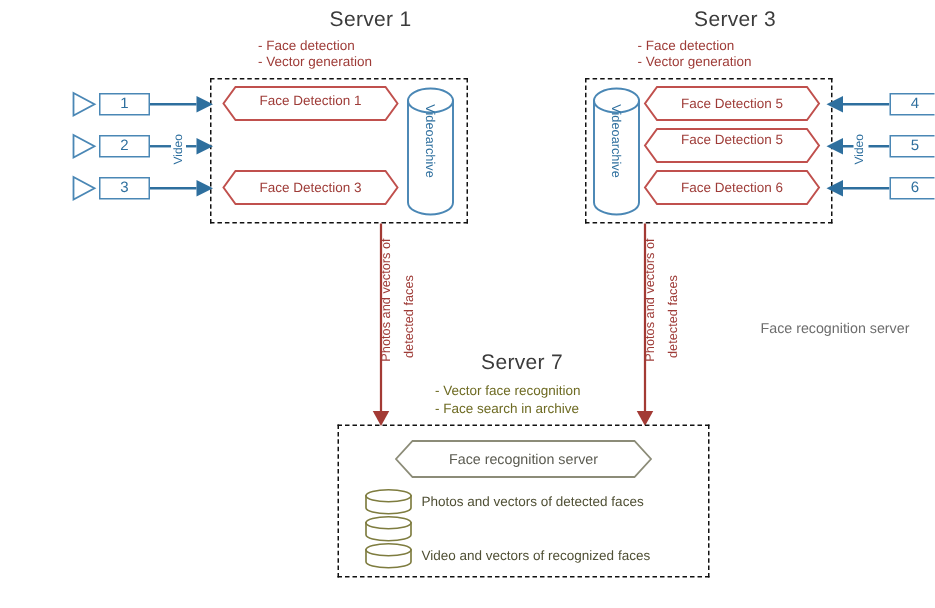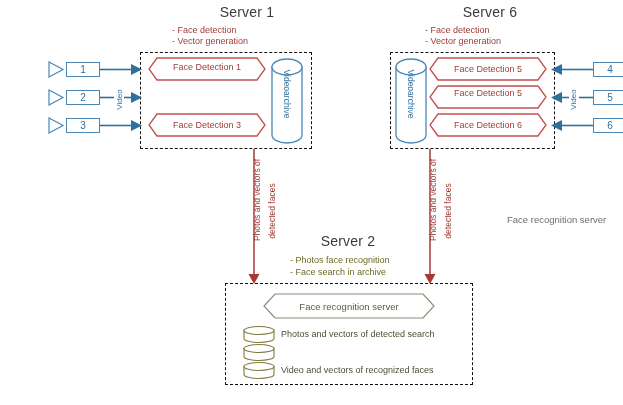--- a/index.html
+++ b/index.html
@@ -104,21 +104,21 @@
   <div class="abs camrect" style="left:31px;top:118px;width:34px;height:15px;">
     <span class="camnum">3</span>
   </div>
   <div class="abs" style="left:65px;top:118px;">
     <svg width="42" height="15" viewBox="0 0 42 15">
       <line x1="0" y1="7.5" x2="31" y2="7.5" stroke="#2E6F9E" stroke-width="1.6"></line>
       <polygon points="31,2 42,7.5 31,13" fill="#2E6F9E"></polygon>
     </svg>
   </div>
 
-  <div class="abs srv-title" style="left:395px;top:4px;width:120px;">Server 6</div>
+  <div class="abs srv-title" style="left:395px;top:4px;width:120px;">Server 3</div>
   <div class="abs bullet-red" style="left:390px;top:25px;">- Face detection</div>
   <div class="abs bullet-red" style="left:390px;top:36px;">- Vector generation</div>
 
   <div class="abs dashbox" style="left:355px;top:52px;width:165px;height:97px;"></div>
 
   <div class="abs" style="left:360px;top:58px;">
     <svg width="32" height="86" viewBox="0 0 32 86">
       <path d="M1,9 L1,77 A15,8 0 0 0 31,77 L31,9 Z" fill="#ffffff" stroke="#4A87B5" stroke-width="1.3"></path>
       <ellipse cx="16" cy="9" rx="15" ry="8" fill="#ffffff" stroke="#4A87B5" stroke-width="1.3"></ellipse>
     </svg>
@@ -204,40 +204,40 @@
     <svg width="14" height="135" viewBox="0 0 14 135">
       <line x1="7" y1="0" x2="7" y2="125" stroke="#A33A34" stroke-width="1.5"></line>
       <polygon points="1.5,125 12.5,125 7,135" fill="#A33A34"></polygon>
     </svg>
   </div>
   <div class="abs vflow" style="left:351px;top:195px;width:94px;text-align:center;transform:rotate(-90deg);">Photos and vectors of</div>
   <div class="abs vflow" style="left:366px;top:206px;width:94px;text-align:center;transform:rotate(-90deg);">detected faces</div>
 
   <div class="abs frs-note" style="left:472px;top:214px;">Face recognition server</div>
 
-  <div class="abs srv-title" style="left:253px;top:233px;width:120px;">Server 2</div>
-  <div class="abs bullet-olive" style="left:255px;top:255px;">- Photos face recognition</div>
+  <div class="abs srv-title" style="left:253px;top:233px;width:120px;">Server 7</div>
+  <div class="abs bullet-olive" style="left:255px;top:255px;">- Vector face recognition</div>
   <div class="abs bullet-olive" style="left:255px;top:267px;">- Face search in archive</div>
 
   <div class="abs dashbox" style="left:190px;top:283px;width:248px;height:102px;"></div>
 
   <div class="abs" style="left:228px;top:293px;">
     <svg width="172" height="26" viewBox="0 0 172 26">
       <polygon points="12,1 160,1 171,13 160,25 12,25 1,13" fill="#ffffff" stroke="#8C8C78" stroke-width="1.2"></polygon>
     </svg>
     <div class="abs hexlabel-olive" style="left:0;top:0;width:172px;height:26px;display:flex;align-items:center;justify-content:center;">Face recognition server</div>
   </div>
 
   <div class="abs" style="left:208px;top:326px;">
     <svg width="32" height="17" viewBox="0 0 32 17">
       <path d="M1,4.5 L1,12.5 A15,4 0 0 0 31,12.5 L31,4.5 Z" fill="#ffffff" stroke="#7E7C3F" stroke-width="1.1"></path>
       <ellipse cx="16" cy="4.5" rx="15" ry="4" fill="#ffffff" stroke="#7E7C3F" stroke-width="1.1"></ellipse>
     </svg>
   </div>
-  <div class="abs dblabel" style="left:246px;top:329px;">Photos and vectors of detected search</div>
+  <div class="abs dblabel" style="left:246px;top:329px;">Photos and vectors of detected faces</div>
 
   <div class="abs" style="left:208px;top:344px;">
     <svg width="32" height="17" viewBox="0 0 32 17">
       <path d="M1,4.5 L1,12.5 A15,4 0 0 0 31,12.5 L31,4.5 Z" fill="#ffffff" stroke="#7E7C3F" stroke-width="1.1"></path>
       <ellipse cx="16" cy="4.5" rx="15" ry="4" fill="#ffffff" stroke="#7E7C3F" stroke-width="1.1"></ellipse>
     </svg>
   </div>
 
   <div class="abs" style="left:208px;top:362px;">
     <svg width="32" height="17" viewBox="0 0 32 17">

